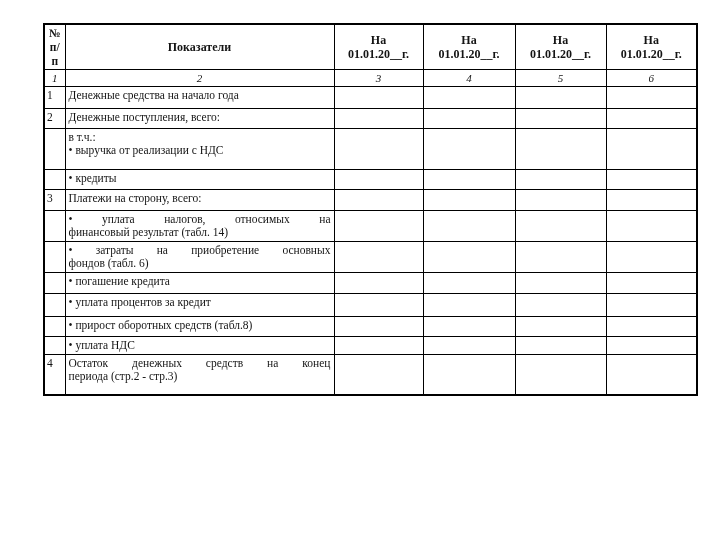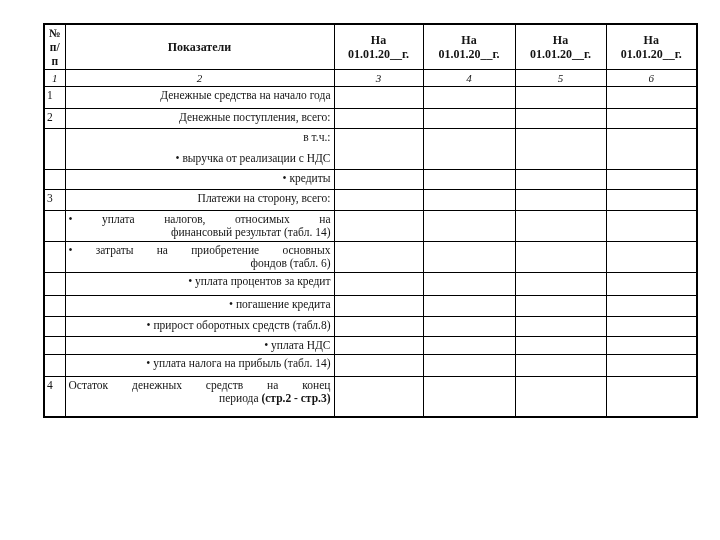--- a/index.html
+++ b/index.html
@@ -44,24 +44,24 @@
     font-size: 11.5px;
     line-height: 13px;
     padding: 2px 1px 0 2px;
   }
   td.ind {
     font-size: 11.5px;
     line-height: 13px;
     padding: 2px 3px 2px 3px;
   }
   td.v { background: #ffffff; }
-  .line { text-align: right; }
+  .line { text-align: left; }
   .stretch { text-align: justify; text-align-last: justify; }
-  .gap { margin-top: 8px; }
-  .b { font-weight: bold; margin-top: 45px; }
+  .gap { }
+  .b { font-weight: normal; margin-top: 45px; }
 </style>
 </head>
 <body>
 
 <table class="doc">
   <colgroup>
     <col style="width:21px">
     <col style="width:269px">
     <col style="width:89px">
     <col style="width:92px">
@@ -177,42 +177,42 @@
       <td class="ind">
         <div class="line stretch">• затраты на приобретение основных</div>
         <div class="line">фондов (табл. 6)</div>
       </td>
       <td class="v"></td>
       <td class="v"></td>
       <td class="v"></td>
       <td class="v"></td>
     </tr>
 
+    <tr style="height:21px">
+      <td class="num"></td>
+      <td class="ind">
+        <div class="line">• погашение кредита</div>
+      </td>
+      <td class="v"></td>
+      <td class="v"></td>
+      <td class="v"></td>
+      <td class="v"></td>
+    </tr>
+
     <tr style="height:23px">
       <td class="num"></td>
       <td class="ind">
         <div class="line">• уплата процентов за кредит</div>
       </td>
       <td class="v"></td>
       <td class="v"></td>
       <td class="v"></td>
       <td class="v"></td>
     </tr>
 
-    <tr style="height:21px">
-      <td class="num"></td>
-      <td class="ind">
-        <div class="line">• погашение кредита</div>
-      </td>
-      <td class="v"></td>
-      <td class="v"></td>
-      <td class="v"></td>
-      <td class="v"></td>
-    </tr>
-
 
     <tr style="height:20px">
       <td class="num"></td>
       <td class="ind">
         <div class="line">• прирост оборотных средств (табл.8)</div>
       </td>
       <td class="v"></td>
       <td class="v"></td>
       <td class="v"></td>
       <td class="v"></td>
@@ -222,30 +222,20 @@
       <td class="num"></td>
       <td class="ind">
         <div class="line">• уплата НДС</div>
       </td>
       <td class="v"></td>
       <td class="v"></td>
       <td class="v"></td>
       <td class="v"></td>
     </tr>
 
-    <tr style="height:22px">
-      <td class="num"></td>
-      <td class="ind">
-        <div class="line">• уплата налога на прибыль (табл. 14)</div>
-      </td>
-      <td class="v"></td>
-      <td class="v"></td>
-      <td class="v"></td>
-      <td class="v"></td>
-    </tr>
 
     <tr style="height:40px">
       <td class="num">4</td>
       <td class="ind">
         <div class="line stretch">Остаток денежных средств на конец</div>
         <div class="line">
           <span>периода </span><span class="b">(стр.2 - стр.3)</span>
         </div>
       </td>
       <td class="v"></td>

